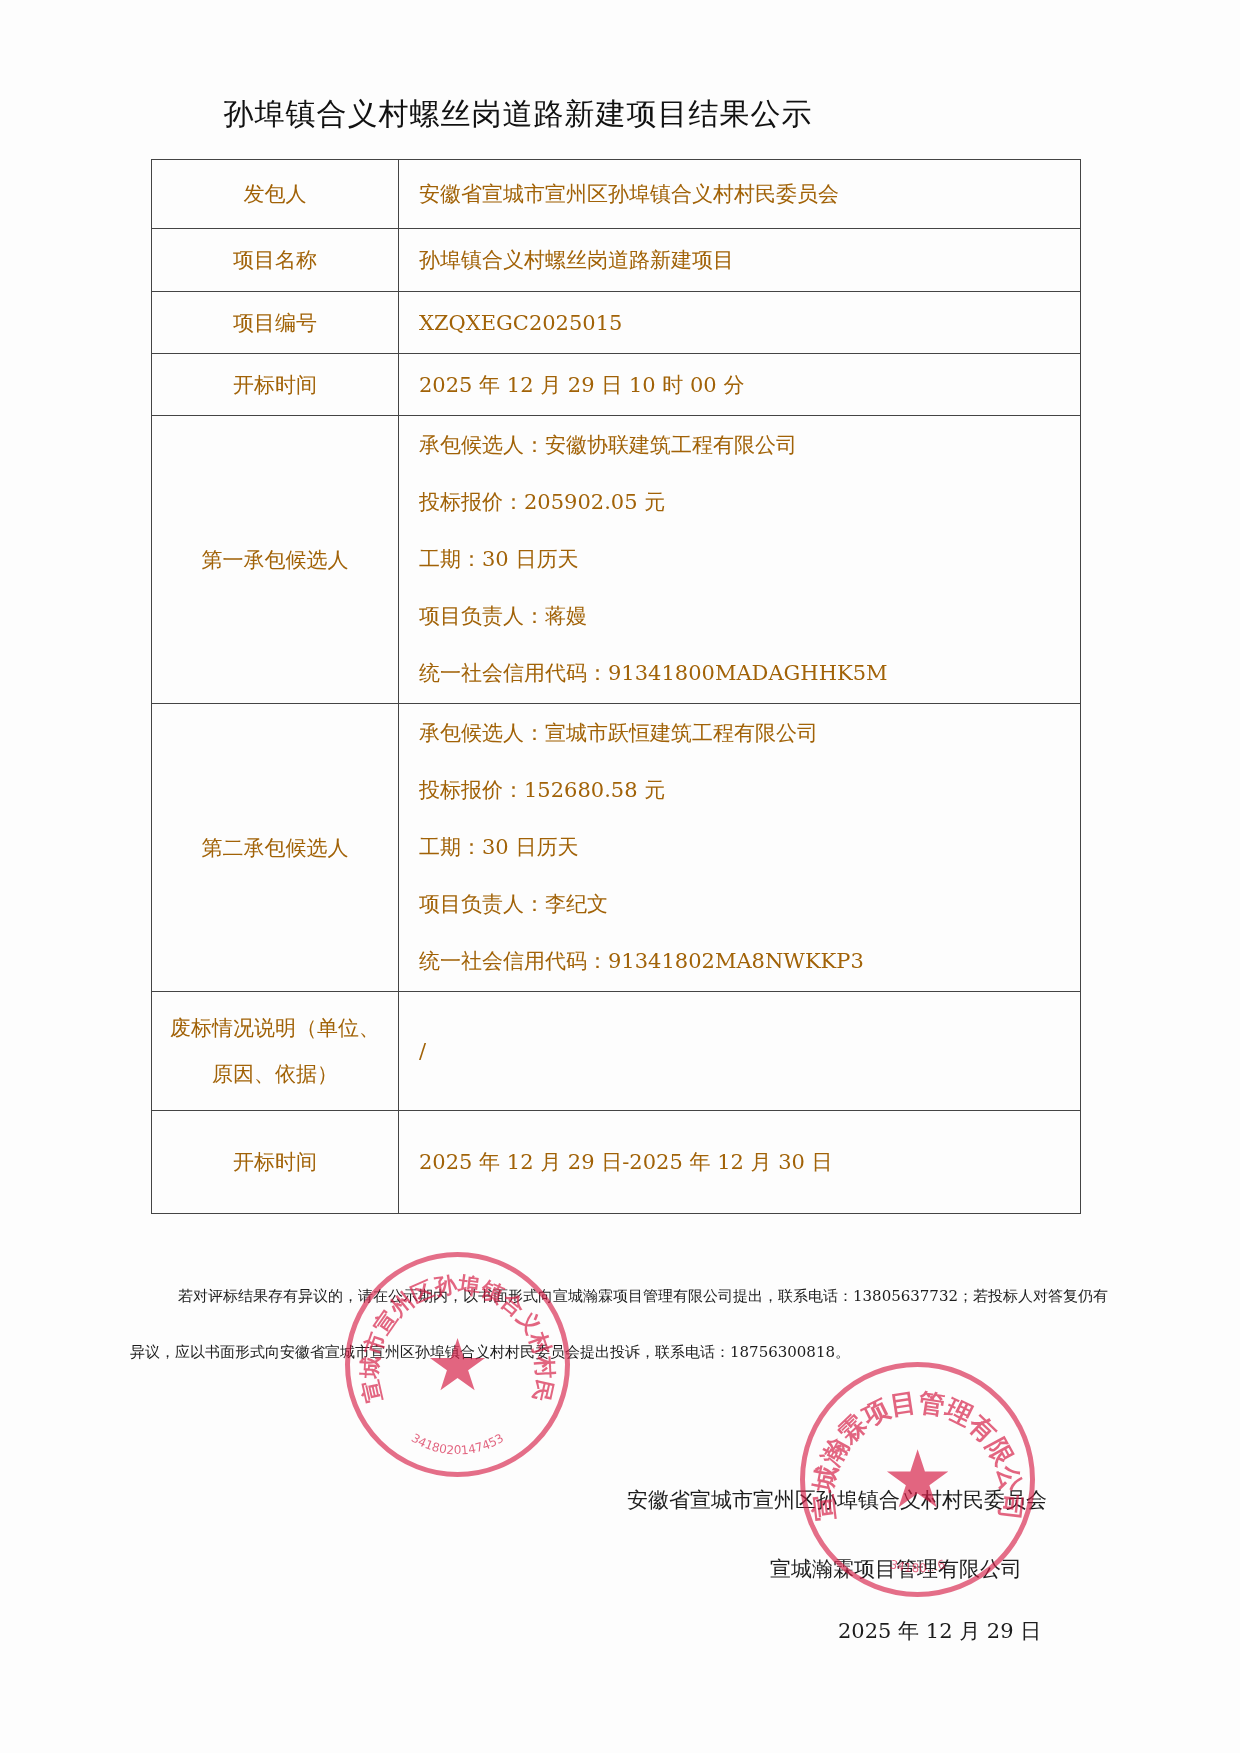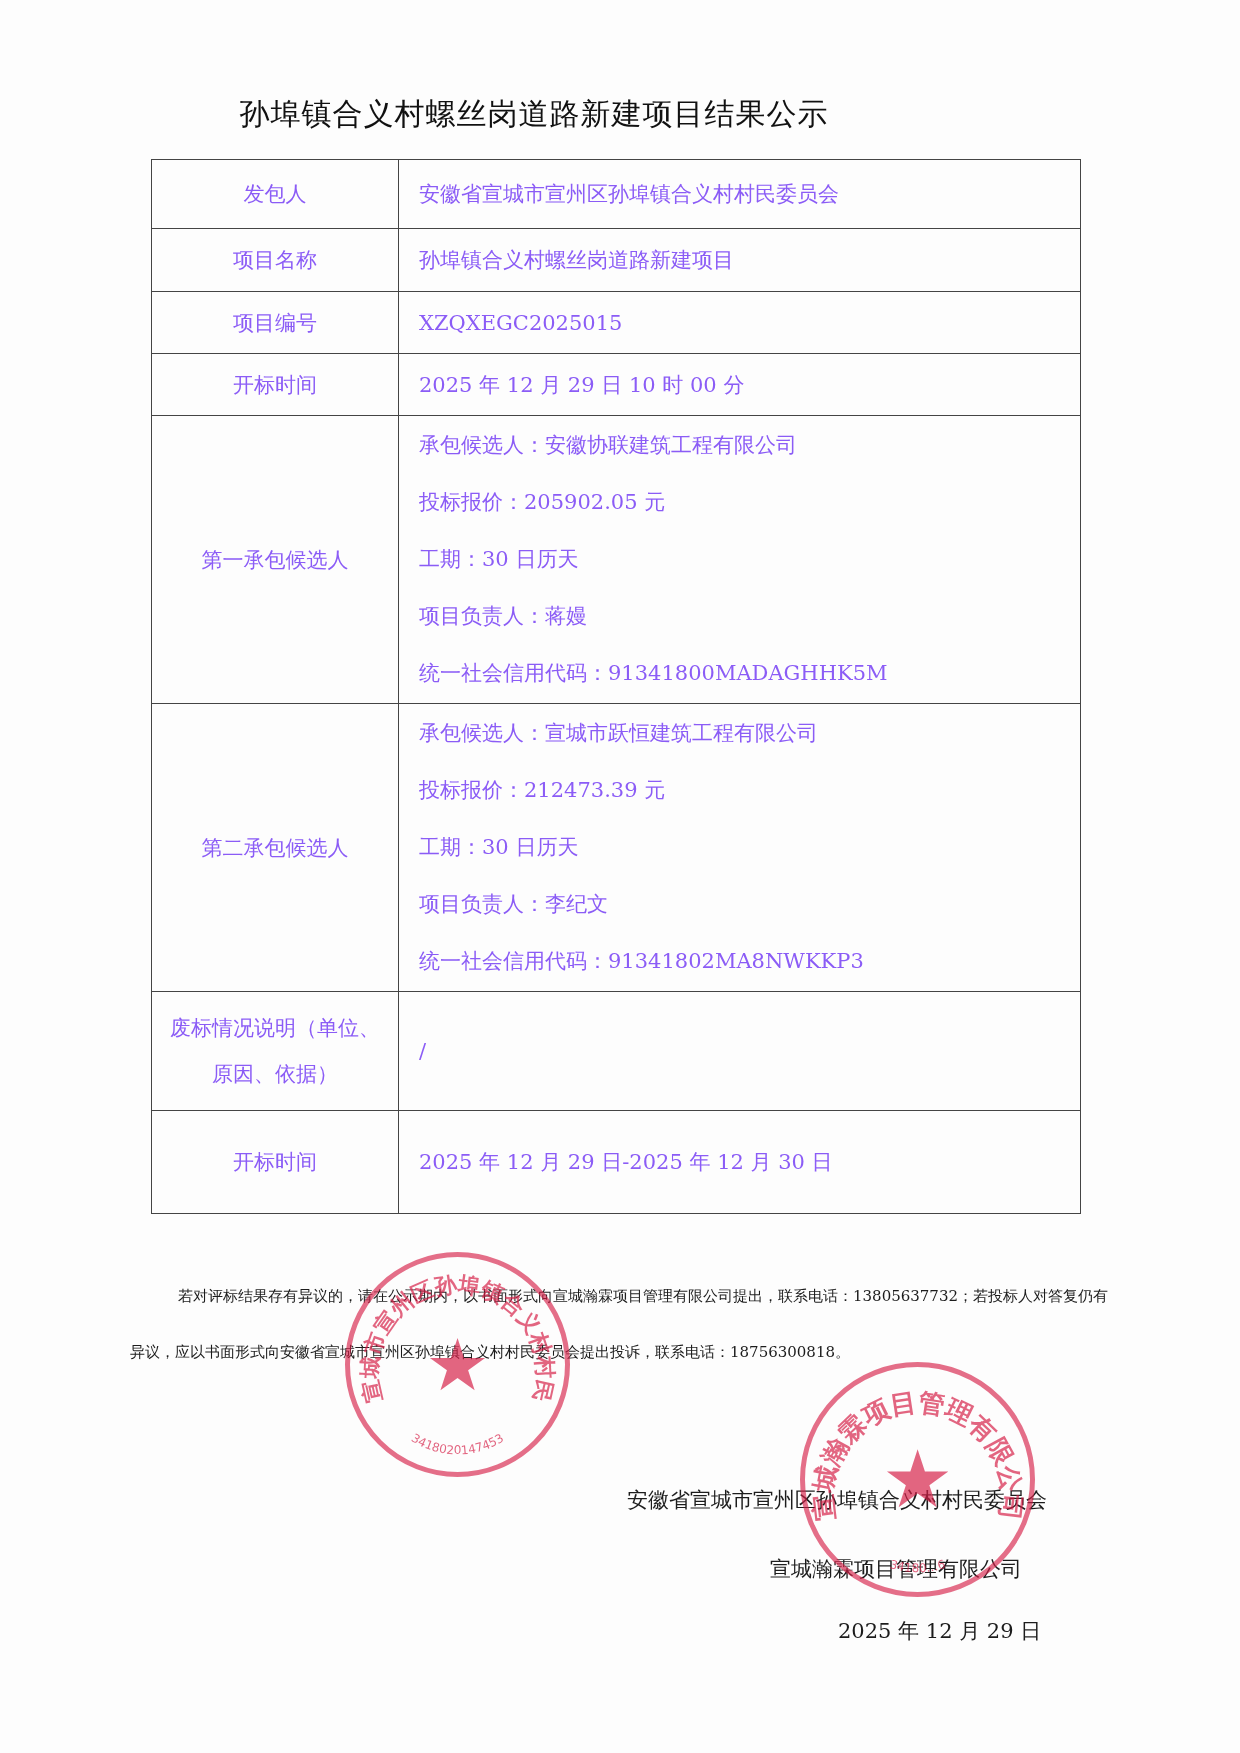--- a/index.html
+++ b/index.html
@@ -11,41 +11,41 @@
       width: 1240px;
       height: 1753px;
       position: relative;
       overflow: hidden;
       font-family: "DejaVu Serif", "Liberation Serif", serif;
       color: #1a1a1a;
       background: #fdfdfd;
     }
     .page-title {
       position: absolute;
-      left: 16px;
+      left: 0;
       width: 1036px;
       top: 94px;
       text-align: center;
       font-family: "DejaVu Sans", "Liberation Sans", sans-serif;
       font-size: 30px;
       letter-spacing: 1px;
       color: #111;
     }
     table.result-table {
       position: absolute;
       left: 151px;
       top: 159px;
       width: 930px;
       border-collapse: collapse;
       table-layout: fixed;
     }
     table.result-table td {
       border: 1.5px solid #444;
       font-size: 21px;
-      color: #8b5cf6;
+      color: #a16207;
       vertical-align: middle;
     }
     td.label {
       width: 244px;
       text-align: center;
     }
     td.value {
       padding-left: 20px;
     }
     tr.r-fabao td { height: 66px; }
@@ -130,21 +130,21 @@
       <div class="cand-line">投标报价：205902.05 元</div>
       <div class="cand-line">工期：30 日历天</div>
       <div class="cand-line">项目负责人：蒋嫚</div>
       <div class="cand-line">统一社会信用代码：91341800MADAGHHK5M</div>
     </td>
   </tr>
   <tr class="r-cand">
     <td class="label">第二承包候选人</td>
     <td class="value">
       <div class="cand-line">承包候选人：宣城市跃恒建筑工程有限公司</div>
-      <div class="cand-line">投标报价：212473.39 元</div>
+      <div class="cand-line">投标报价：152680.58 元</div>
       <div class="cand-line">工期：30 日历天</div>
       <div class="cand-line">项目负责人：李纪文</div>
       <div class="cand-line">统一社会信用代码：91341802MA8NWKKP3</div>
     </td>
   </tr>
   <tr class="r-void">
     <td class="label">
       <div class="void-label">废标情况说明（单位、</div>
       <div class="void-label">原因、依据）</div>
     </td>

